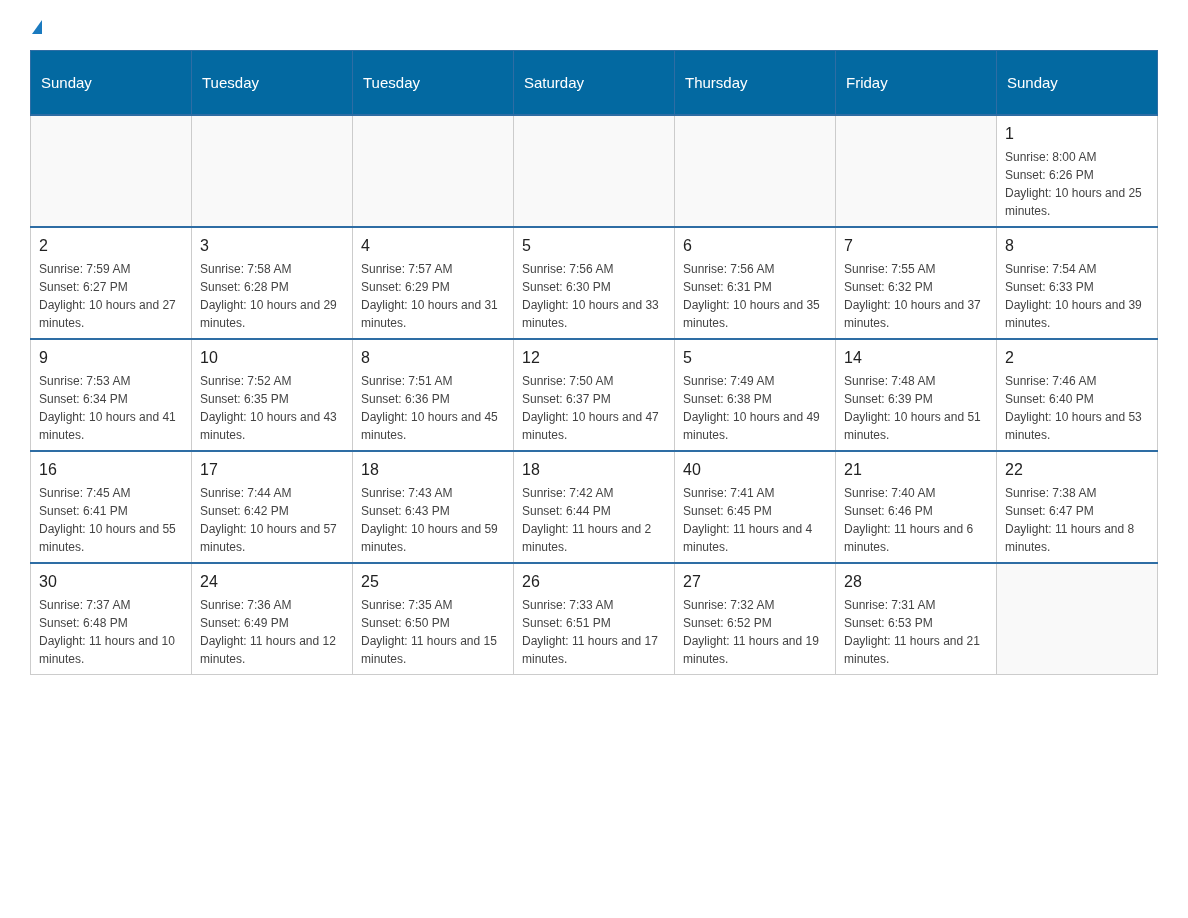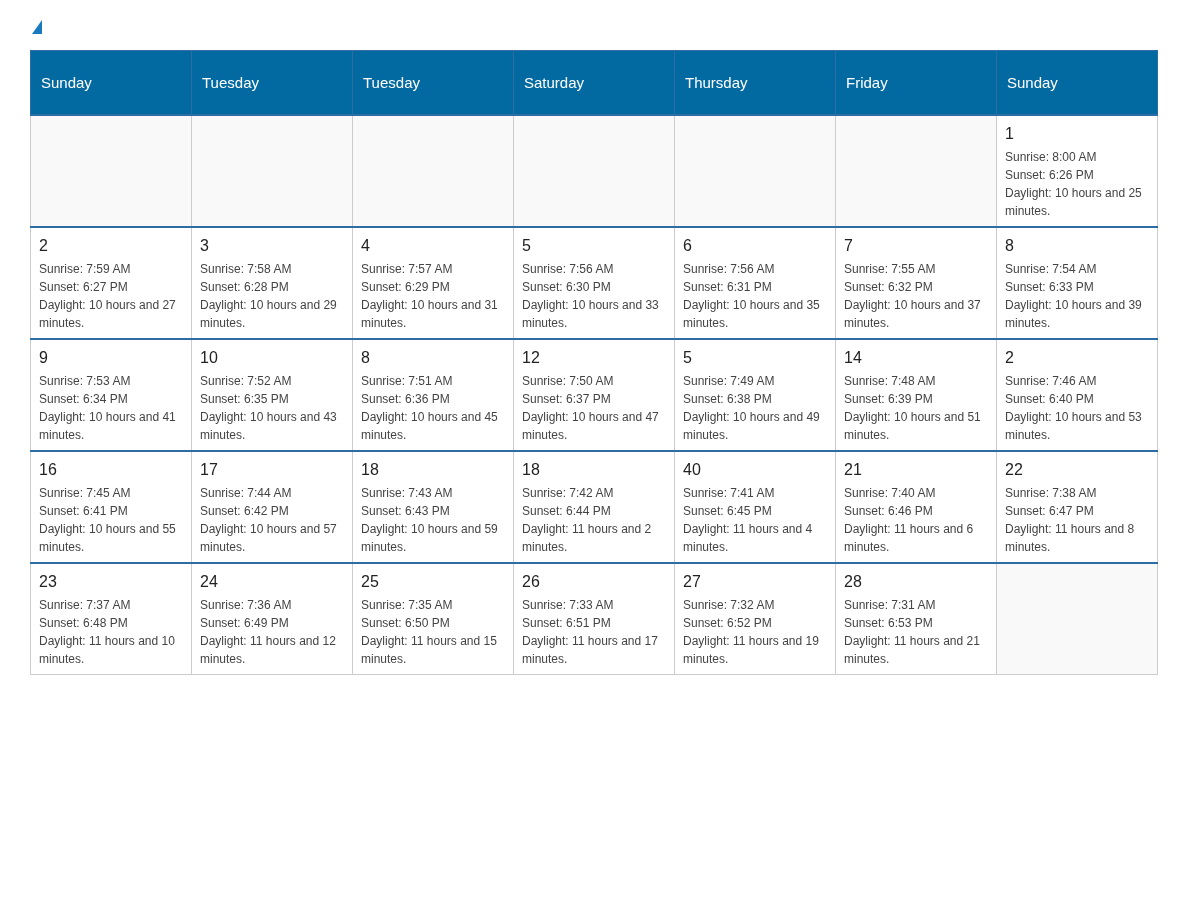--- a/index.html
+++ b/index.html
@@ -221,21 +221,21 @@
           <span class="day-number">21</span>
           <div class="day-info">Sunrise: 7:40 AM<br>Sunset: 6:46 PM<br>Daylight: 11 hours and 6 minutes.</div>
         </td>
         <td>
           <span class="day-number">22</span>
           <div class="day-info">Sunrise: 7:38 AM<br>Sunset: 6:47 PM<br>Daylight: 11 hours and 8 minutes.</div>
         </td>
       </tr>
       <tr>
         <td>
-          <span class="day-number">23</span>
+          <span class="day-number">30</span>
           <div class="day-info">Sunrise: 7:37 AM<br>Sunset: 6:48 PM<br>Daylight: 11 hours and 10 minutes.</div>
         </td>
         <td>
           <span class="day-number">24</span>
           <div class="day-info">Sunrise: 7:36 AM<br>Sunset: 6:49 PM<br>Daylight: 11 hours and 12 minutes.</div>
         </td>
         <td>
           <span class="day-number">25</span>
           <div class="day-info">Sunrise: 7:35 AM<br>Sunset: 6:50 PM<br>Daylight: 11 hours and 15 minutes.</div>
         </td>

